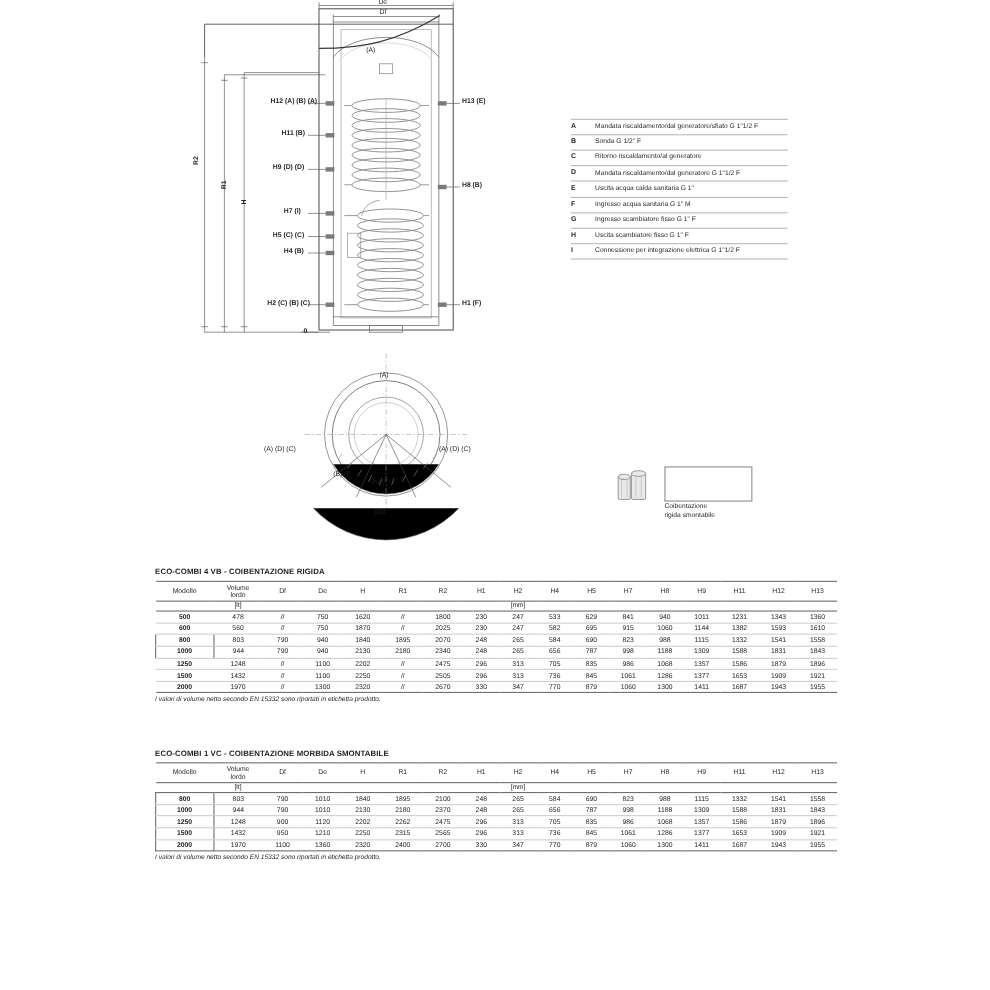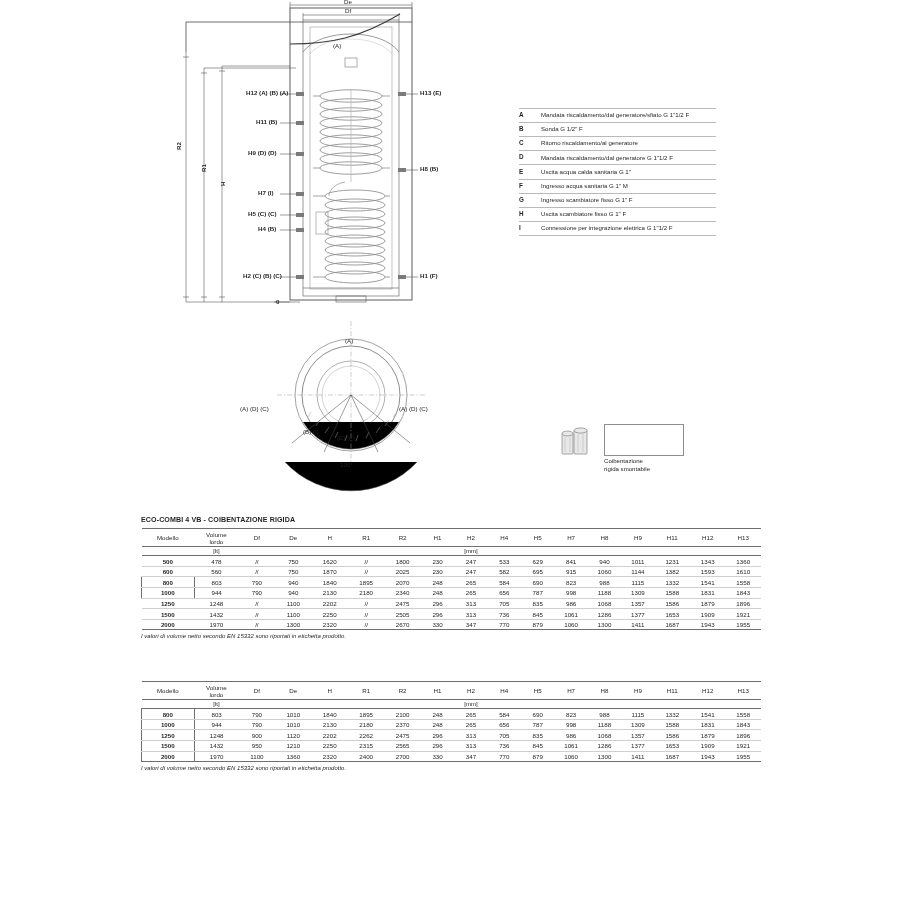--- a/index.html
+++ b/index.html
@@ -508,20 +508,21 @@
         <td>1687</td>
         <td>1943</td>
         <td>1955</td>
       </tr>
     </tbody>
   </table>
   <div class="note">I valori di volume netto secondo EN 15332 sono riportati in etichetta prodotto.</div>
 </div>
 
 <div class="tbl-wrap" style="top:681px;">
+  <div class="tbl-title">ECO-COMBI 1  VC - COIBENTAZIONE MORBIDA SMONTABILE</div>
   <table class="spec">
     <colgroup>
       <col style="width:52px">
         <col style="width:44px">
       <col style="width:36px">
         <col style="width:36px">
         <col style="width:36px">
         <col style="width:36px">
         <col style="width:36px">
       <col style="width:33px">

